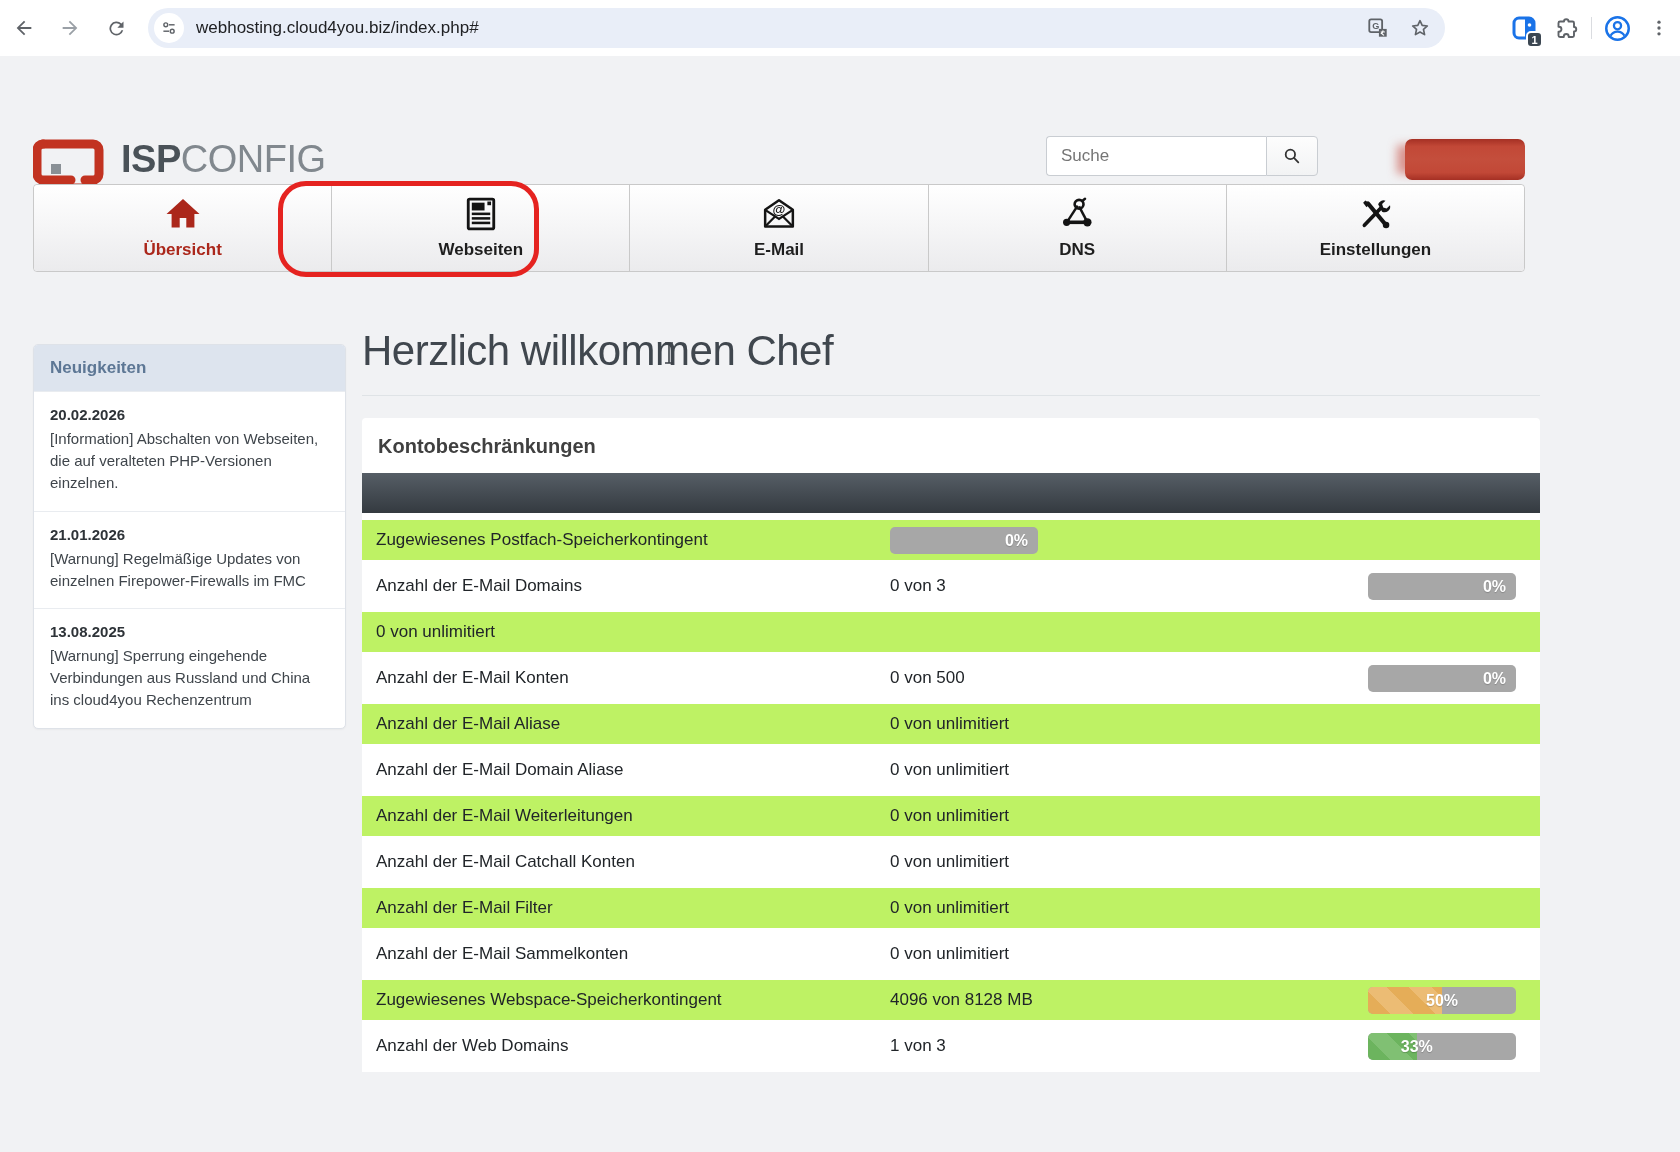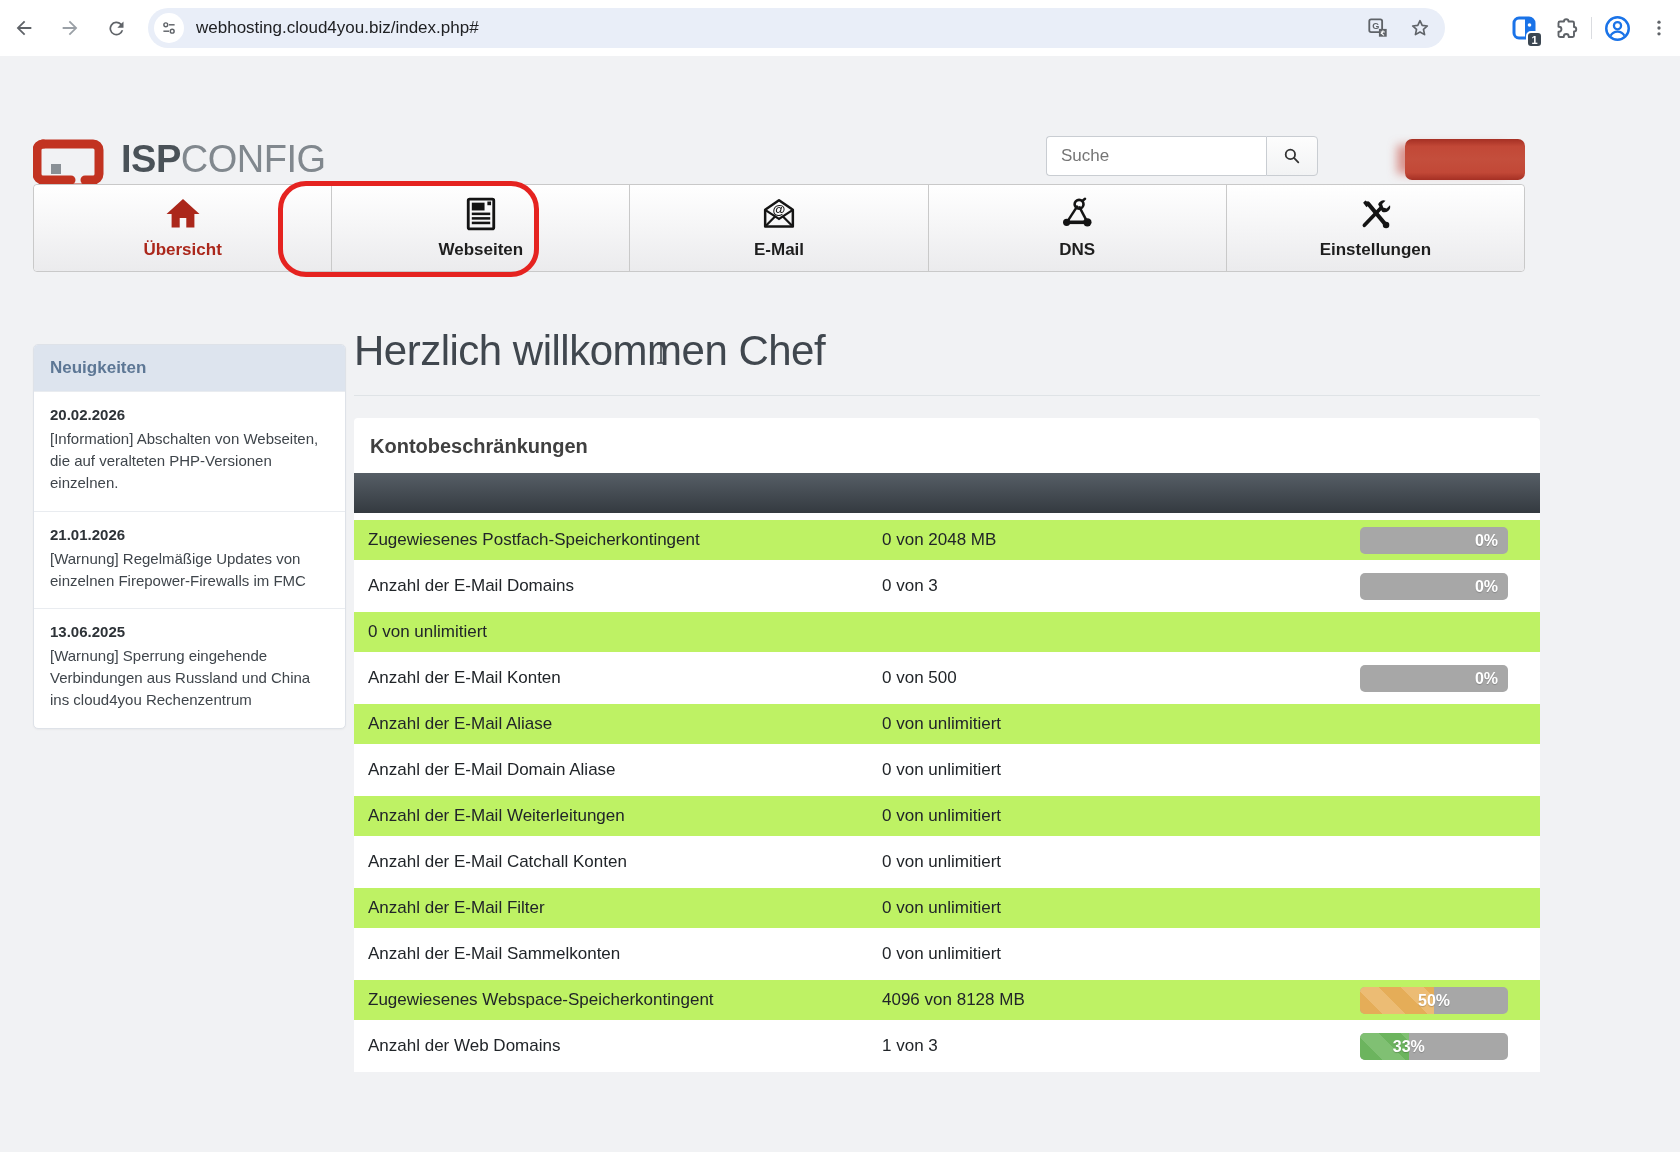--- a/index.html
+++ b/index.html
@@ -45,21 +45,21 @@
   .tab { flex:1; display:flex; flex-direction:column; align-items:center; justify-content:center;
     gap:9px; background:linear-gradient(#ffffff,#ebebed); border-left:1px solid #c9c9c9; cursor:pointer; }
   .tab:first-child { border-left:none; border-radius:4px 0 0 4px; }
   .tab:last-child { border-radius:0 4px 4px 0; }
   .tab-label { font-size:17px; font-weight:bold; color:#1e1e1e;text-align:right; }
   .tab.active .tab-label { color:#ab271b; }
   .annotation { position:absolute; left:278px; top:181px; width:261px; height:96px;
     border:5px solid #e52320; border-radius:28px; pointer-events:none; z-index:5; }
 
   
-  .columns { display:flex; margin:24px 140px 12px 33px; gap:8px; }
+  .columns { display:flex; margin:24px 140px 12px 33px; gap:16px; }
 
   
   .news-panel { flex:0 0 313px; align-self:flex-start; margin-top:17px; background:#fff;
     border:1px solid #dee2e8; border-radius:5px; box-shadow:0 1px 2px rgba(0,0,0,.04); }
   .news-header { background:#dde4ee; border-radius:4px 4px 0 0; padding:13px 16px;
     font-size:17px; font-weight:bold; color:#5d7795; }
   .news-item { padding:14px 16px 16px 16px; border-top:1px solid #e9ecf0; }
   .news-date { font-size:15px; font-weight:bold; color:#2e3338; margin-bottom:5px; }
   .news-text { font-size:15px; color:#3f454b; line-height:1.48; }
 
@@ -252,40 +252,39 @@
     <div class="news-header">Neuigkeiten</div>
     <div class="news-item">
       <div class="news-date">20.02.2026</div>
       <div class="news-text">[Information] Abschalten von Webseiten, die auf veralteten PHP-Versionen einzelnen.</div>
     </div>
     <div class="news-item">
       <div class="news-date">21.01.2026</div>
       <div class="news-text">[Warnung] Regelmäßige Updates von einzelnen Firepower-Firewalls im FMC</div>
     </div>
     <div class="news-item">
-      <div class="news-date">13.06.2025</div>
+      <div class="news-date">13.08.2025</div>
       <div class="news-text">[Warnung] Sperrung eingehende Verbindungen aus Russland und China ins cloud4you Rechenzentrum</div>
     </div>
   </div>
 
   <div class="main-col">
     <h1 class="welcome"><span>Herzlich willkommen Chef</span>
       <svg class="cursor-ibeam" width="14" height="24" viewBox="0 0 14 24">
         <path d="M3 2 h8 M3 22 h8 M7 2 v20" stroke="#3c4248" stroke-width="1.6" fill="none"></path>
       </svg>
     </h1>
     <hr class="welcome-hr">
 
     <div class="panel">
       <div class="panel-title">Kontobeschränkungen</div>
       <div class="panel-headbar"></div>
       <div id="limits-body">
           <div class="lim-row striped">
     <div class="lim-label">Zugewiesenes Postfach-Speicherkontingent</div>
-    <div class="lim-value">0 von 2048 MB</div>
     <div class="lim-barcell">
               <div class="pbar">
                 <span class="pbar-label" style="right: 10px;">0%</span>
               </div>
             </div>
   </div>
           <div class="lim-row">
     <div class="lim-label">Anzahl der E-Mail Domains</div>
     <div class="lim-value">0 von 3</div>
     <div class="lim-barcell">

